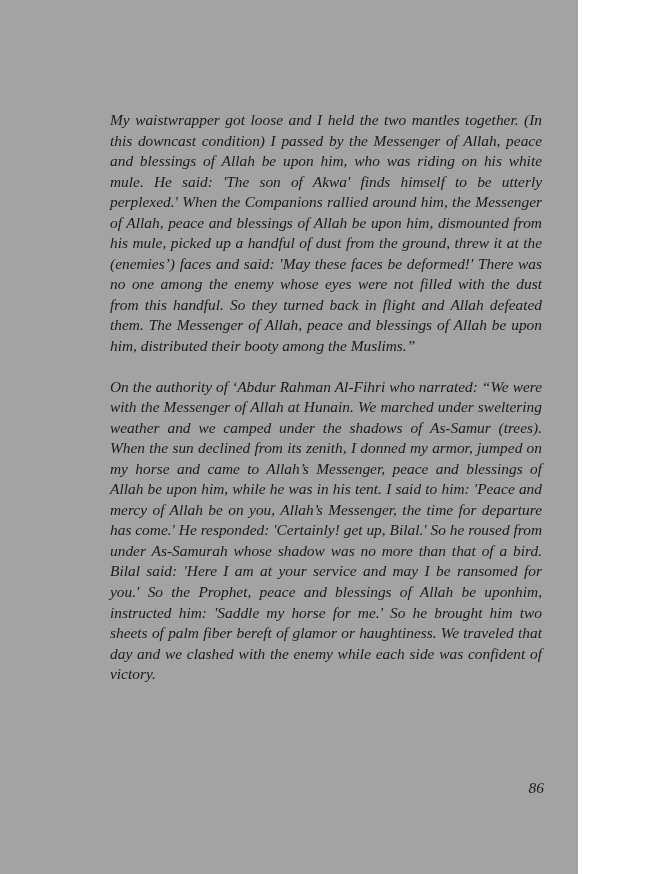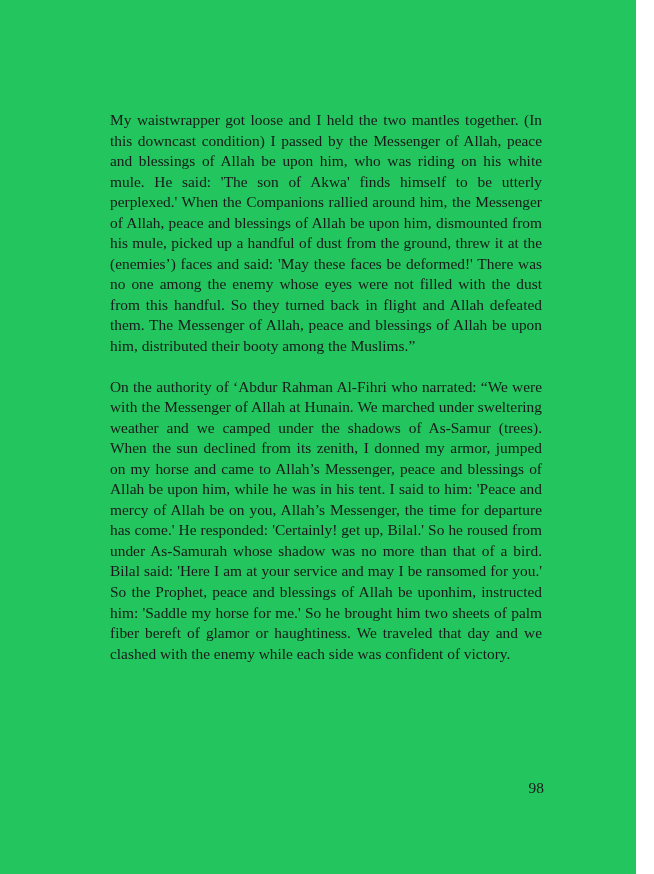--- a/index.html
+++ b/index.html
@@ -9,23 +9,24 @@
     }
     body {
       width: 654px;
       height: 874px;
       position: relative;
       overflow: hidden;
     }
     .page {
       position: absolute;
       left: 0; top: 0;
-      width: 636px;
+      width: 578px;
       height: 874px;
-      background: #22c55e;
+      background: #a3a3a3;
+      font-style: italic;
     }
     .text-column {
       position: absolute;
       left: 110px;
       top: 110px;
       width: 432px;
       font-family: "Liberation Serif", "DejaVu Serif", serif;
       font-size: 15.4px;
       line-height: 20.55px;
       color: #1a1a1a;
@@ -47,14 +48,14 @@
     }
   </style>
 </head>
 <body>
 
 <div class="page">
   <div class="text-column">
     <p class="para">My waistwrapper got loose and I held the two mantles together. (In this downcast condition) I passed by the Messenger of Allah, peace and blessings of Allah be upon him, who was riding on his white mule. He said: 'The son of Akwa' finds himself to be utterly perplexed.' When the Companions rallied around him, the Messenger of Allah, peace and blessings of Allah be upon him, dismounted from his mule, picked up a handful of dust from the ground, threw it at the (enemies’) faces and said: 'May these faces be deformed!' There was no one among the enemy whose eyes were not filled with the dust from this handful. So they turned back in flight and Allah defeated them. The Messenger of Allah, peace and blessings of Allah be upon him, distributed their booty among the Muslims.”</p>
     <p class="para">On the authority of ‘Abdur Rahman Al-Fihri who narrated: “We were with the Messenger of Allah at Hunain. We marched under sweltering weather and we camped under the shadows of As-Samur (trees). When the sun declined from its zenith, I donned my armor, jumped on my horse and came to Allah’s Messenger, peace and blessings of Allah be upon him, while he was in his tent. I said to him: 'Peace and mercy of Allah be on you, Allah’s Messenger, the time for departure has come.' He responded: 'Certainly! get up, Bilal.' So he roused from under As-Samurah whose shadow was no more than that of a bird. Bilal said: 'Here I am at your service and may I be ransomed for you.' So the Prophet, peace and blessings of Allah be uponhim, instructed him: 'Saddle my horse for me.' So he brought him two sheets of palm fiber bereft of glamor or haughtiness. We traveled that day and we clashed with the enemy while each side was confident of victory.</p>
   </div>
-  <div class="page-number">98</div>
+  <div class="page-number">86</div>
 </div>
 
 </body></html>

